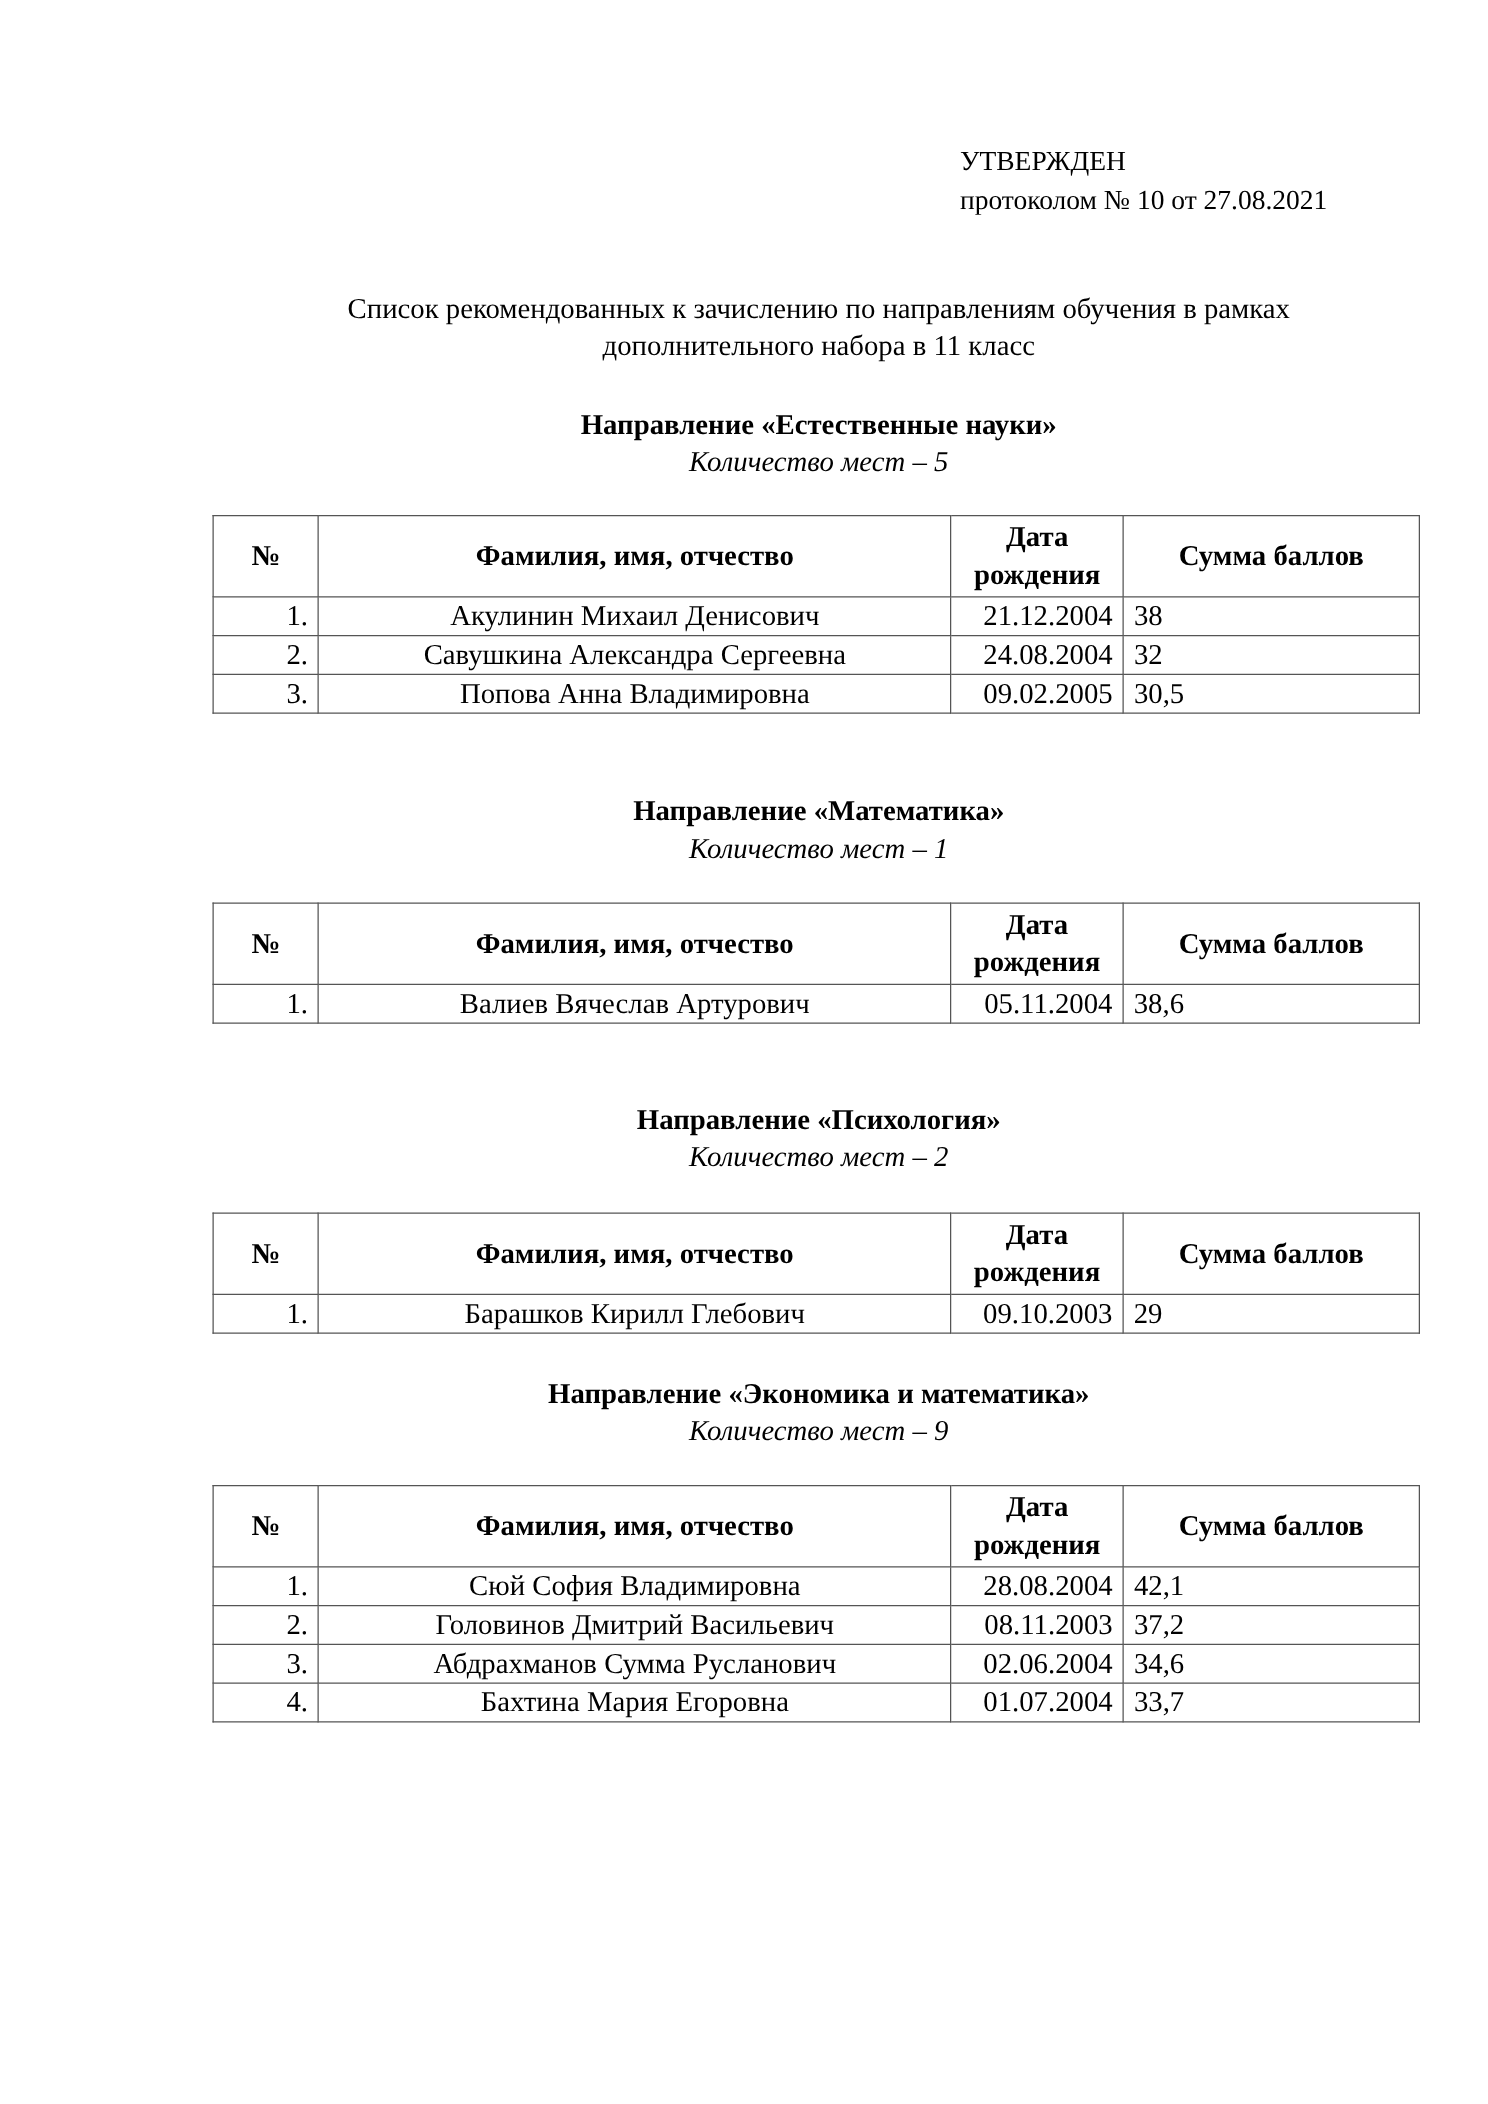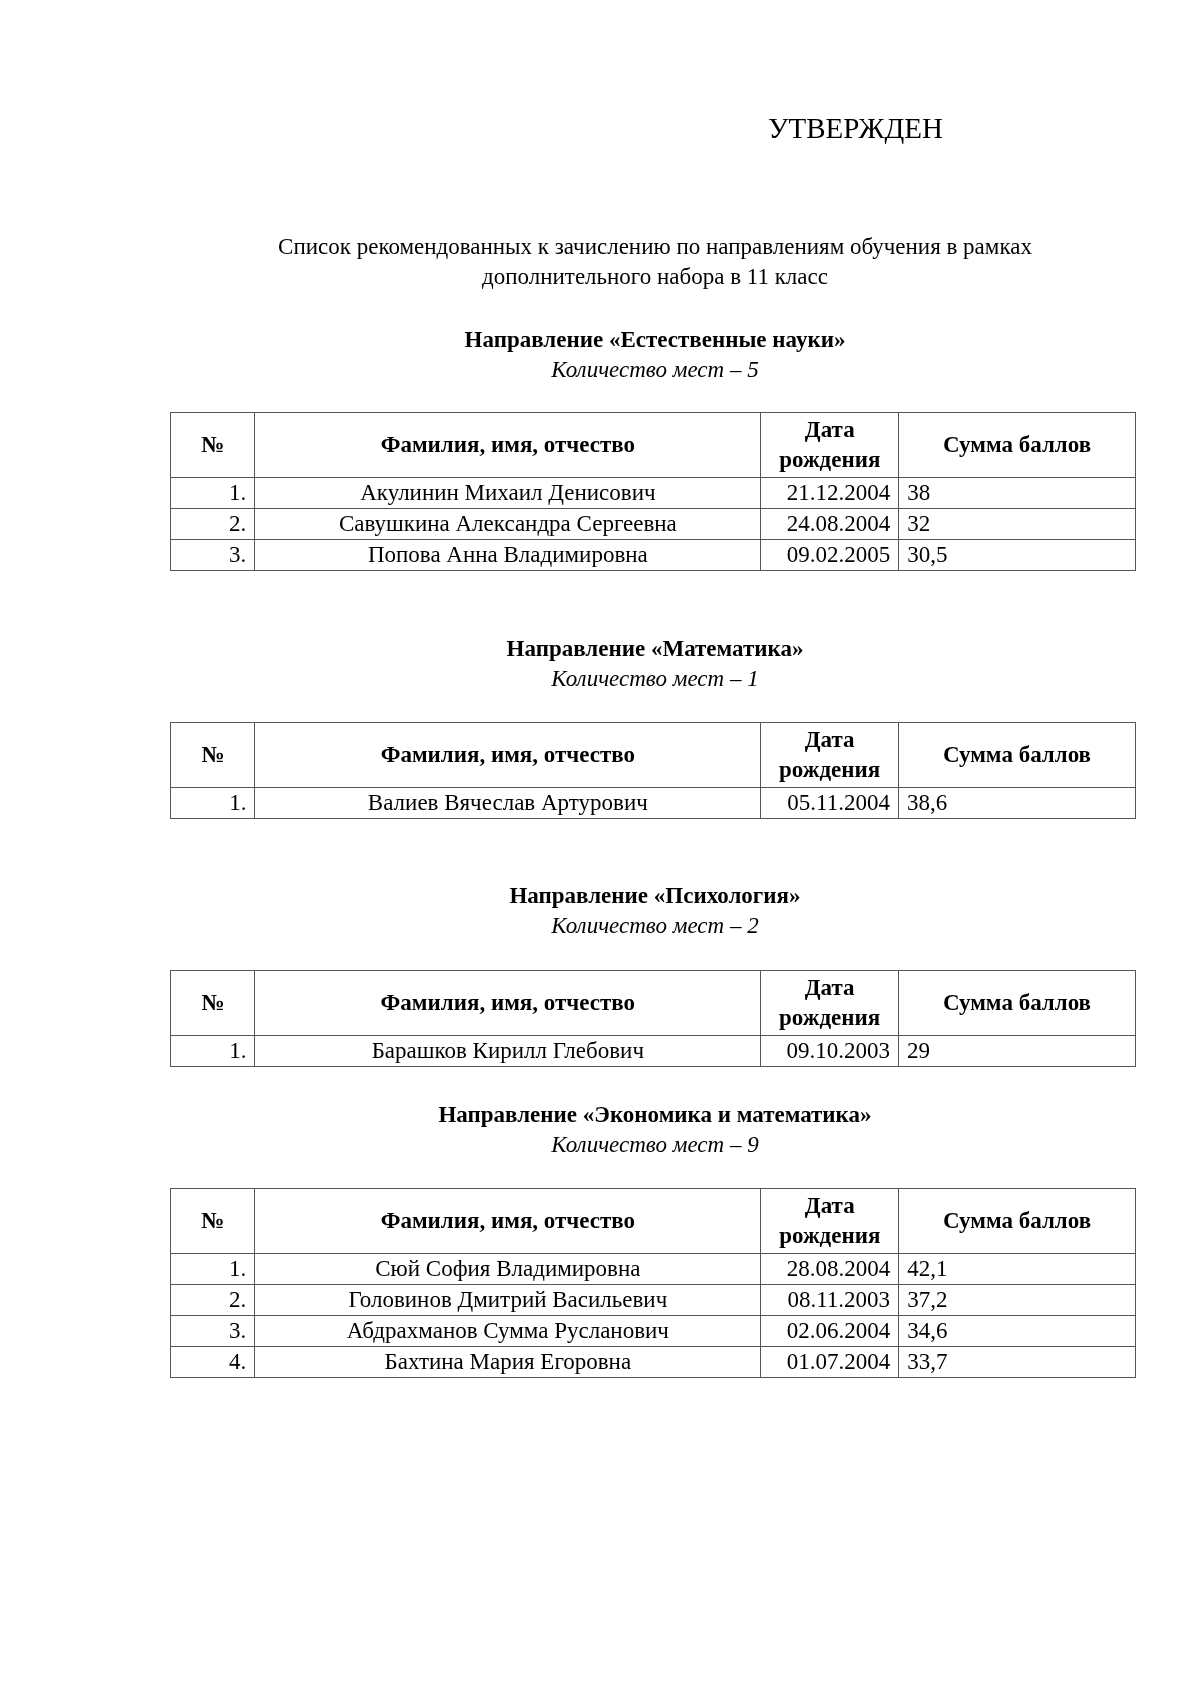--- a/index.html
+++ b/index.html
@@ -3,21 +3,21 @@
 <meta charset="utf-8">
 <style>
   html, body { margin: 0; padding: 0; background: #ffffff; }
   body {
     width: 1190px; height: 1683px; position: relative;
     font-family: "Liberation Serif", "DejaVu Serif", serif;
     color: #000; overflow: hidden;
   }
   .approval {
     position: absolute; left: 768px; top: 113px;
-    font-size: 29px; line-height: 31px;
+    font-size: 22px; line-height: 31px;
   }
   .title {
     position: absolute; left: 0; width: 1310px; top: 232px;
     text-align: center; font-size: 23px; line-height: 30px;
   }
   .section-head {
     position: absolute; left: 0; width: 1310px; text-align: center;
     font-size: 23px; line-height: 30px;
   }
   .section-head .dir { font-weight: bold; }
@@ -33,20 +33,21 @@
   .c-name { width: 494px; text-align: center; }
   .c-date { width: 121px; text-align: right; }
   .c-score { width: 222px; }
   th.c-num, th.c-name, th.c-date { text-align: center; }
 </style>
 </head>
 <body>
 
 <div class="approval">
   <div>УТВЕРЖДЕН</div>
+  <div>протоколом № 10 от 27.08.2021</div>
 </div>
 
 <div class="title">
   <div>Список рекомендованных к зачислению по направлениям обучения в рамках</div>
   <div>дополнительного набора в 11 класс</div>
 </div>
 
 <div class="section-head" style="top:325px;">
   <div class="dir">Направление «Естественные науки»</div>
   <div class="seats">Количество мест – 5</div>

